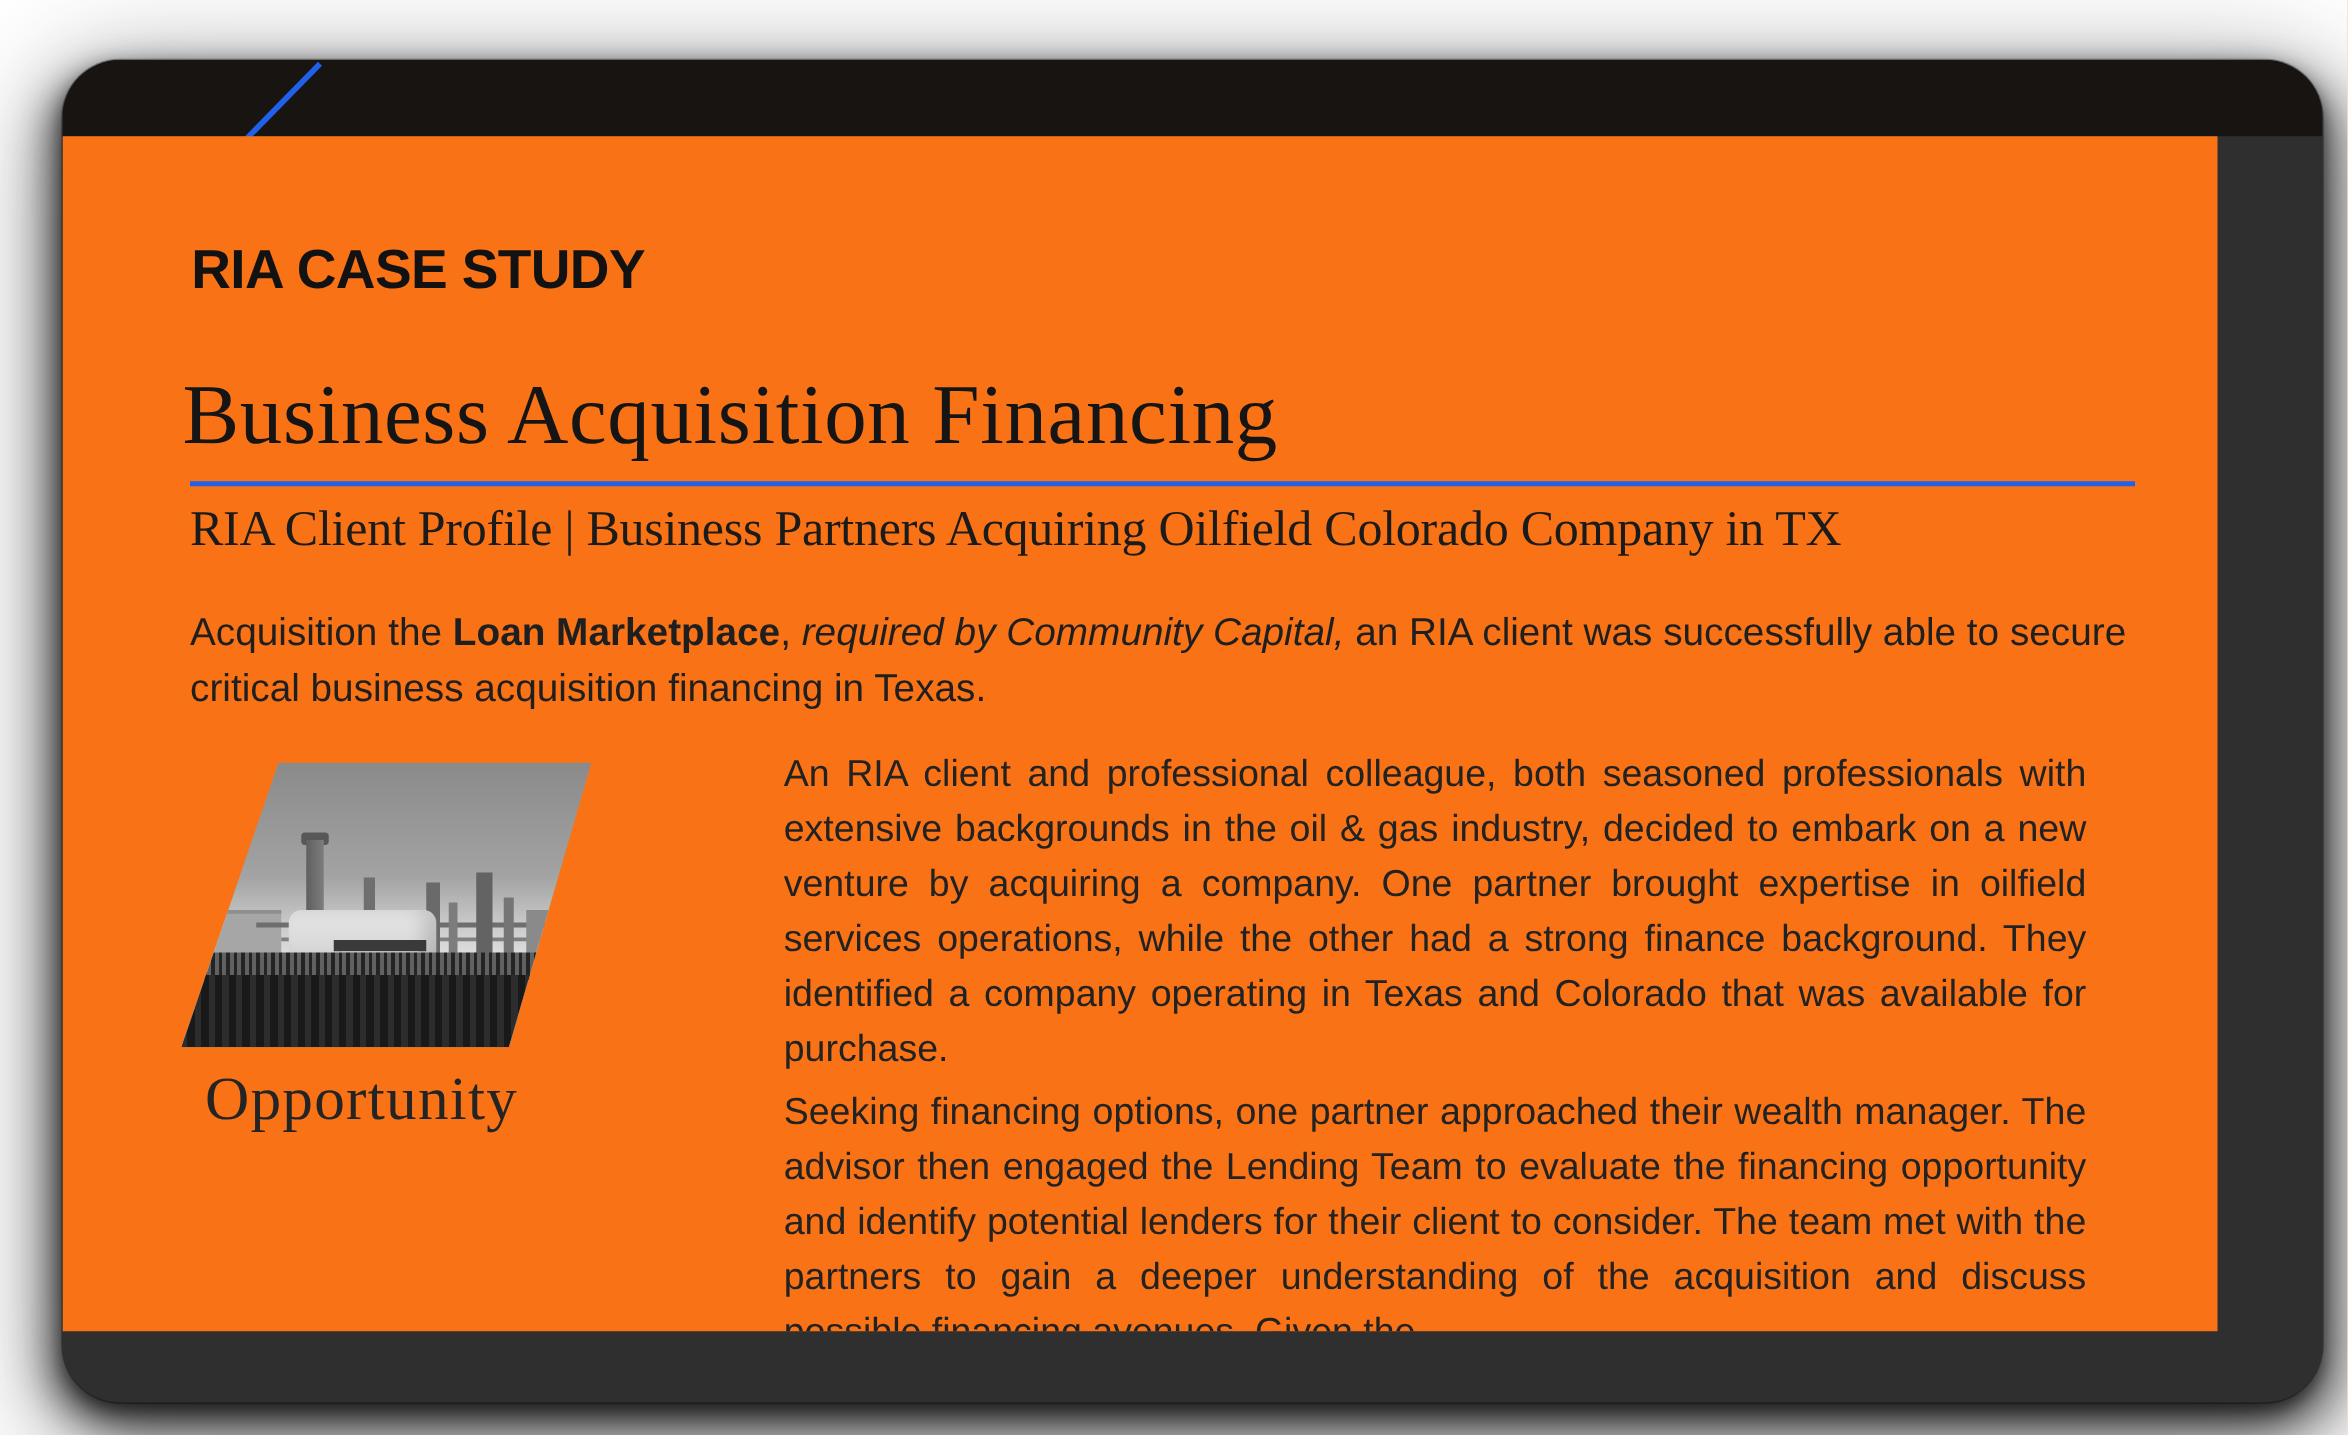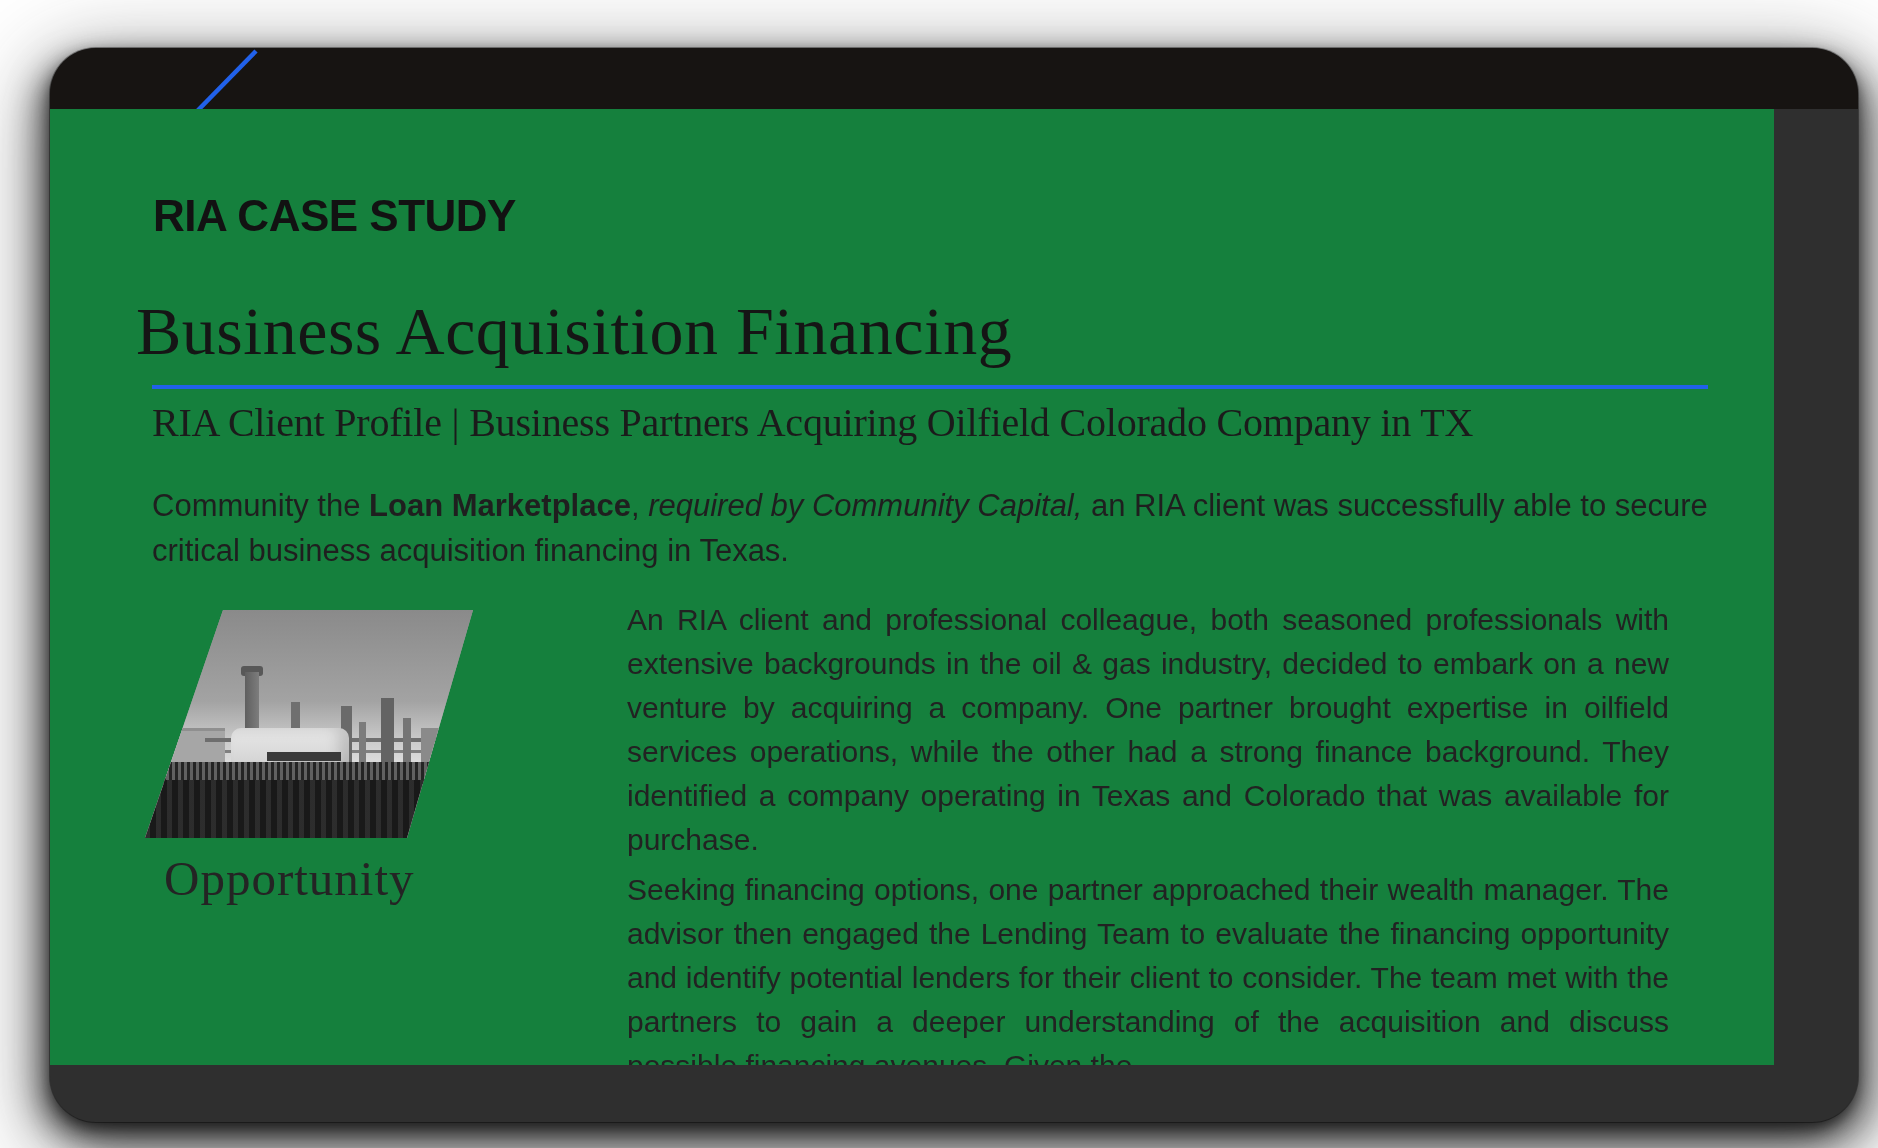--- a/index.html
+++ b/index.html
@@ -7,25 +7,25 @@
           font-family:"Liberation Sans",sans-serif;}
   .card{position:absolute;left:50px;top:48px;width:1808px;height:1074px;border-radius:46px;
         background:#2f2f2f;overflow:hidden;
         box-shadow:0 0 0 1px rgba(0,0,0,.35),
                    0 6px 14px rgba(0,0,0,.50),
                    -12px 14px 30px rgba(12,12,12,.50),
                    14px 18px 36px rgba(12,12,12,.45),
                    0 22px 80px 14px rgba(40,40,40,.50);}
   .topbar{position:absolute;left:0;top:0;width:100%;height:61px;background:#171412;}
   .accent-svg{position:absolute;left:0;top:0;pointer-events:none;}
-  .page{position:absolute;left:0;top:61px;width:1724px;height:956px;background:#15803d;overflow:hidden;}
+  .page{position:absolute;left:0;top:61px;width:1724px;height:956px;background:#f97316;overflow:hidden;}
 
   .kicker{position:absolute;left:103px;top:85px;font-size:44px;line-height:44px;font-weight:800;
           letter-spacing:-.5px;color:#121212;white-space:nowrap;}
-  .title{position:absolute;left:86px;top:187px;margin:0;font-family:"Liberation Serif",serif;
+  .title{position:absolute;left:96px;top:187px;margin:0;font-family:"Liberation Serif",serif;
          font-weight:500;font-size:68px;line-height:70px;letter-spacing:.5px;color:#151515;white-space:nowrap;}
   .rule{position:absolute;left:102px;top:276px;width:1556px;height:4px;background:#2161ea;}
   .subtitle{position:absolute;left:102px;top:291px;margin:0;font-family:"Liberation Serif",serif;
             font-weight:400;font-size:40px;line-height:46px;letter-spacing:-.2px;color:#1b1b1b;white-space:nowrap;}
   .intro{position:absolute;left:102px;top:374px;width:1556px;margin:0;font-size:31px;line-height:45px;
          color:#1f1f1f;}
   .intro b{font-weight:700;}
   .intro i{font-style:italic;}
 
   
@@ -80,21 +80,21 @@
     </svg>
 
     <div class="page">
       <div class="kicker">RIA CASE STUDY</div>
 
       <h1 class="title">Business Acquisition Financing</h1>
       <div class="rule"></div>
 
       <h2 class="subtitle">RIA Client Profile | Business Partners Acquiring Oilfield Colorado Company in TX</h2>
 
-      <p class="intro"><span>Community the </span><b>Loan Marketplace</b><span>, </span><i>required by Community Capital,</i><span> an RIA client was successfully able to secure critical business acquisition financing in Texas.</span></p>
+      <p class="intro"><span>Acquisition the </span><b>Loan Marketplace</b><span>, </span><i>required by Community Capital,</i><span> an RIA client was successfully able to secure critical business acquisition financing in Texas.</span></p>
 
       <div class="photo">
         <div class="ph-sky"></div>
         <div class="ph-leftbox"></div>
         <div class="ph-towercap"></div>
         <div class="ph-tower1"></div>
         <div class="ph-tower2"></div>
         <div class="ph-pipe1"></div>
         <div class="ph-pipe2"></div>
         <div class="ph-t1"></div>

